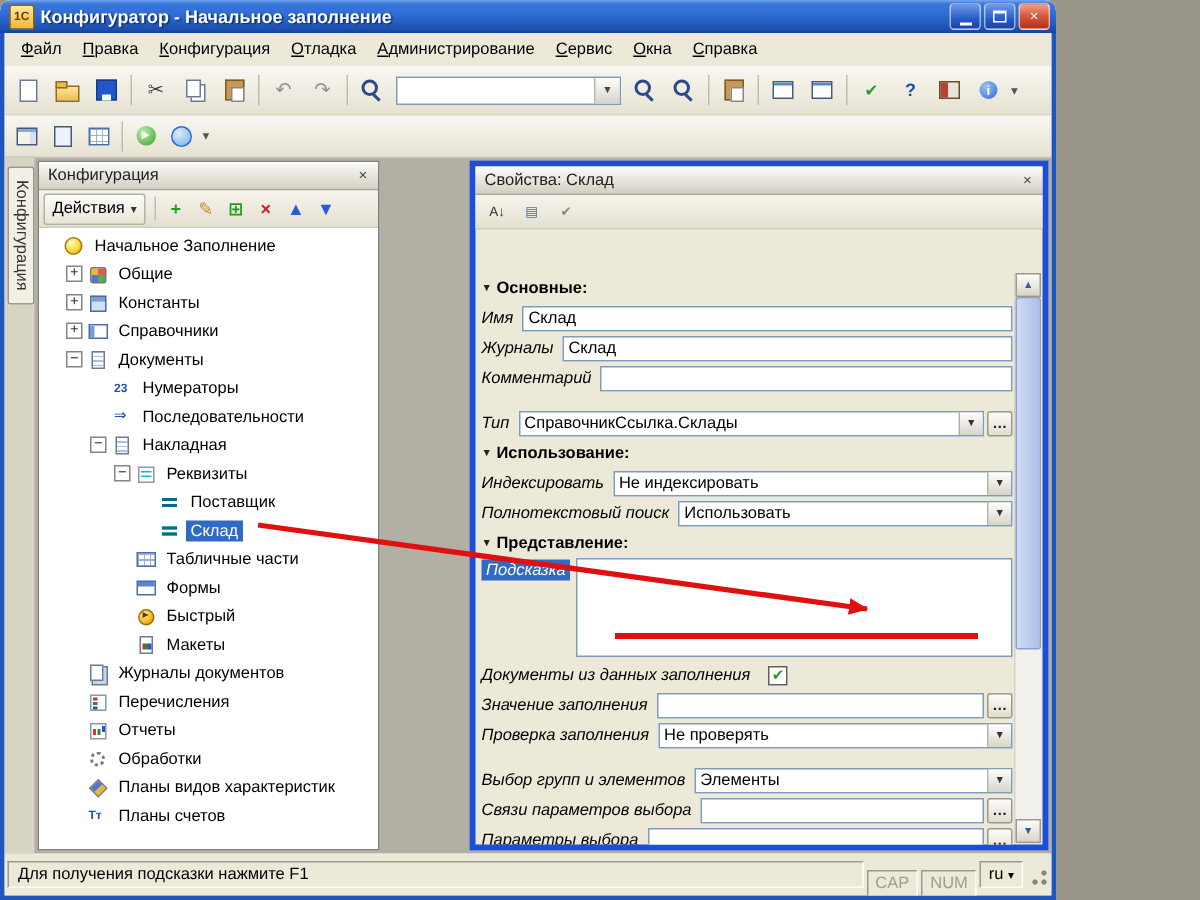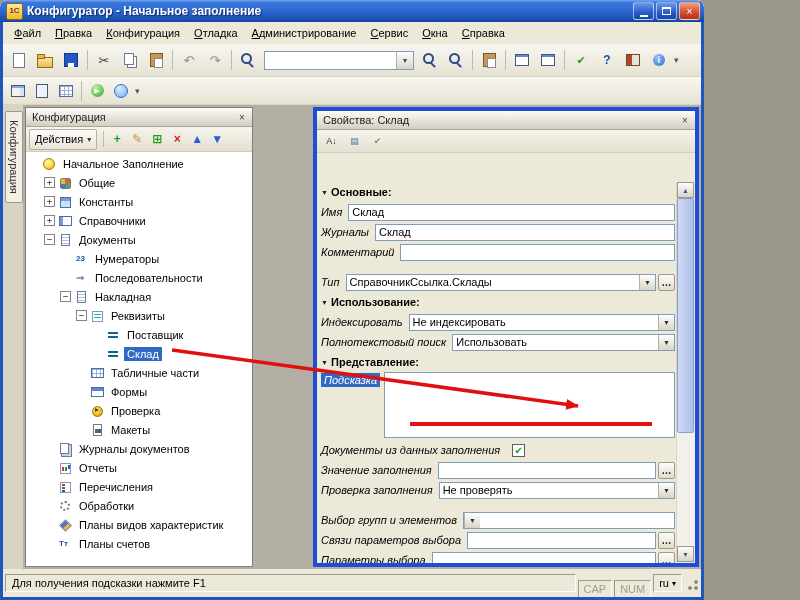--- a/index.html
+++ b/index.html
@@ -401,45 +401,45 @@
               <div class="tree-row">
                 <span class="indent" style="width: 50px;"></span>
                 <span class="exp blank"></span>
                 <span class="ti ti-forms"></span>
                 <span class="tlabel">Формы</span>
               </div>
               <div class="tree-row">
                 <span class="indent" style="width: 50px;"></span>
                 <span class="exp blank"></span>
                 <span class="ti ti-commands"></span>
-                <span class="tlabel">Проверка</span>
+                <span class="tlabel">Быстрый</span>
               </div>
               <div class="tree-row">
                 <span class="indent" style="width: 50px;"></span>
                 <span class="exp blank"></span>
                 <span class="ti ti-layouts"></span>
                 <span class="tlabel">Макеты</span>
               </div>
               <div class="tree-row">
                 <span class="indent" style="width: 18px;"></span>
                 <span class="exp blank"></span>
                 <span class="ti ti-journals"></span>
                 <span class="tlabel">Журналы документов</span>
               </div>
               <div class="tree-row">
                 <span class="indent" style="width: 18px;"></span>
                 <span class="exp blank"></span>
+                <span class="ti ti-enums"></span>
+                <span class="tlabel">Перечисления</span>
+              </div>
+              <div class="tree-row">
+                <span class="indent" style="width: 18px;"></span>
+                <span class="exp blank"></span>
                 <span class="ti ti-reports"></span>
                 <span class="tlabel">Отчеты</span>
-              </div>
-              <div class="tree-row">
-                <span class="indent" style="width: 18px;"></span>
-                <span class="exp blank"></span>
-                <span class="ti ti-enums"></span>
-                <span class="tlabel">Перечисления</span>
               </div>
               <div class="tree-row">
                 <span class="indent" style="width: 18px;"></span>
                 <span class="exp blank"></span>
                 <span class="ti ti-dataprocessors"></span>
                 <span class="tlabel">Обработки</span>
               </div>
               <div class="tree-row">
                 <span class="indent" style="width: 18px;"></span>
                 <span class="exp blank"></span>
@@ -549,20 +549,21 @@
                 <span class="plabel">Проверка заполнения</span>
                 <div class="pfield">
                   <span class="pval">Не проверять</span>
                   <span class="ddbtn">▼</span>
                 </div>
               </div>
               <div class="prow spacer"></div>
               <div class="prow combo">
                 <span class="plabel">Выбор групп и элементов</span>
                 <div class="pfield">
+                  <span class="pval">Элементы</span>
                   <span class="ddbtn">▼</span>
                 </div>
               </div>
               <div class="prow dots">
                 <span class="plabel">Связи параметров выбора</span>
                 <div class="pfield">
                   <span class="pval"></span>
                 </div>
                 <span class="dotsbtn">…</span>
               </div>

